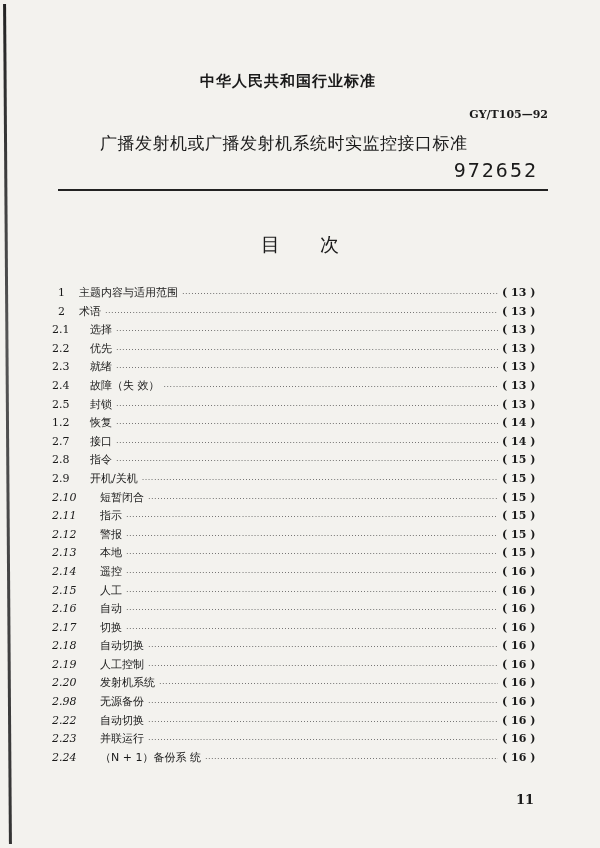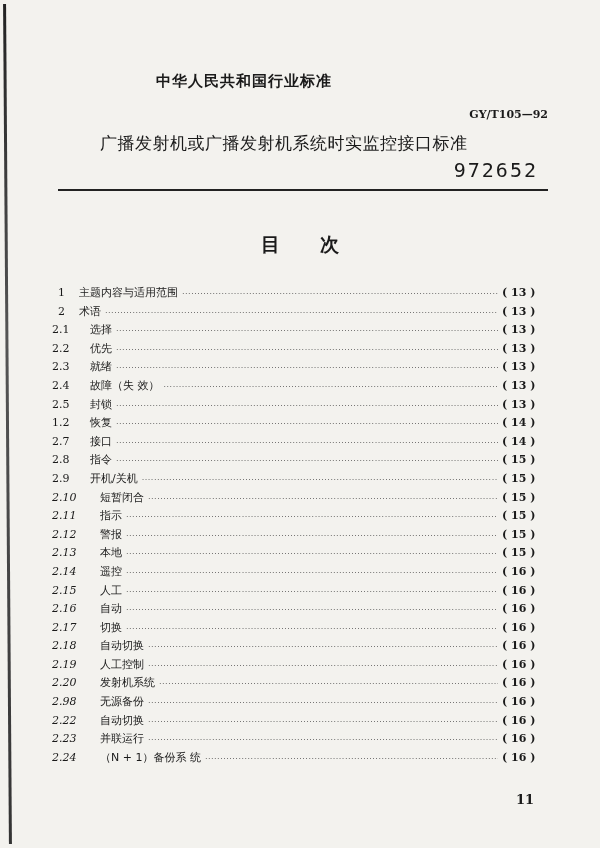--- a/index.html
+++ b/index.html
@@ -9,40 +9,40 @@
       font-family: "DejaVu Serif", serif;
       color: #1a1a1a;
     }
     .scan-border {
       position: absolute; left: 6px; top: 4px; width: 3px; height: 840px;
       background: linear-gradient(#222, #555 40%, #333 100%);
       transform: skewX(0.4deg);
     }
     .org {
       position: absolute; top: 72px; left: 0; width: 488px; text-align: center;
-      font-family: Liberation Serif, serif; font-weight: bold; font-size: 15px; letter-spacing: 1px;
+      font-family: Liberation Serif, serif; font-weight: bold; font-size: 15px; letter-spacing: 1px; padding-left: 44px;
     }
     .code {
       position: absolute; top: 108px; right: 52px;
       font-family: "DejaVu Serif", serif; font-weight: bold; font-size: 11px; margin-left: 42px;
     }
     .title {
       position: absolute; top: 132px; left: 100px;
       font-family: "DejaVu Sans", sans-serif; font-weight: normal; font-size: 17px; letter-spacing: 0.5px;
     }
     .serial {
       position: absolute; top: 158px; right: 62px;
       font-family: "DejaVu Sans Mono", monospace; font-size: 20px; letter-spacing: 2px;
     }
     .rule {
       position: absolute; top: 189px; left: 58px; width: 490px; height: 2px; background: #222;
     }
     .toc-heading {
       position: absolute; top: 232px; left: 0; width: 600px; text-align: center;
-      font-family: "DejaVu Sans", sans-serif; font-weight: bold; font-size: 19px; word-spacing: 0;
+      font-family: "DejaVu Sans", sans-serif; font-weight: normal; font-size: 19px; word-spacing: 0;
     }
     .toc-heading span { display: inline-block; margin: 0 20px; }
     .toc {
       position: absolute; top: 285px; left: 52px; width: 496px;
     }
     .row {
       display: flex; align-items: baseline; height: 18.6px;
       font-size: 11px; white-space: nowrap;
     }
     .num { flex: 0 0 auto; font-family: "DejaVu Serif", serif; }

